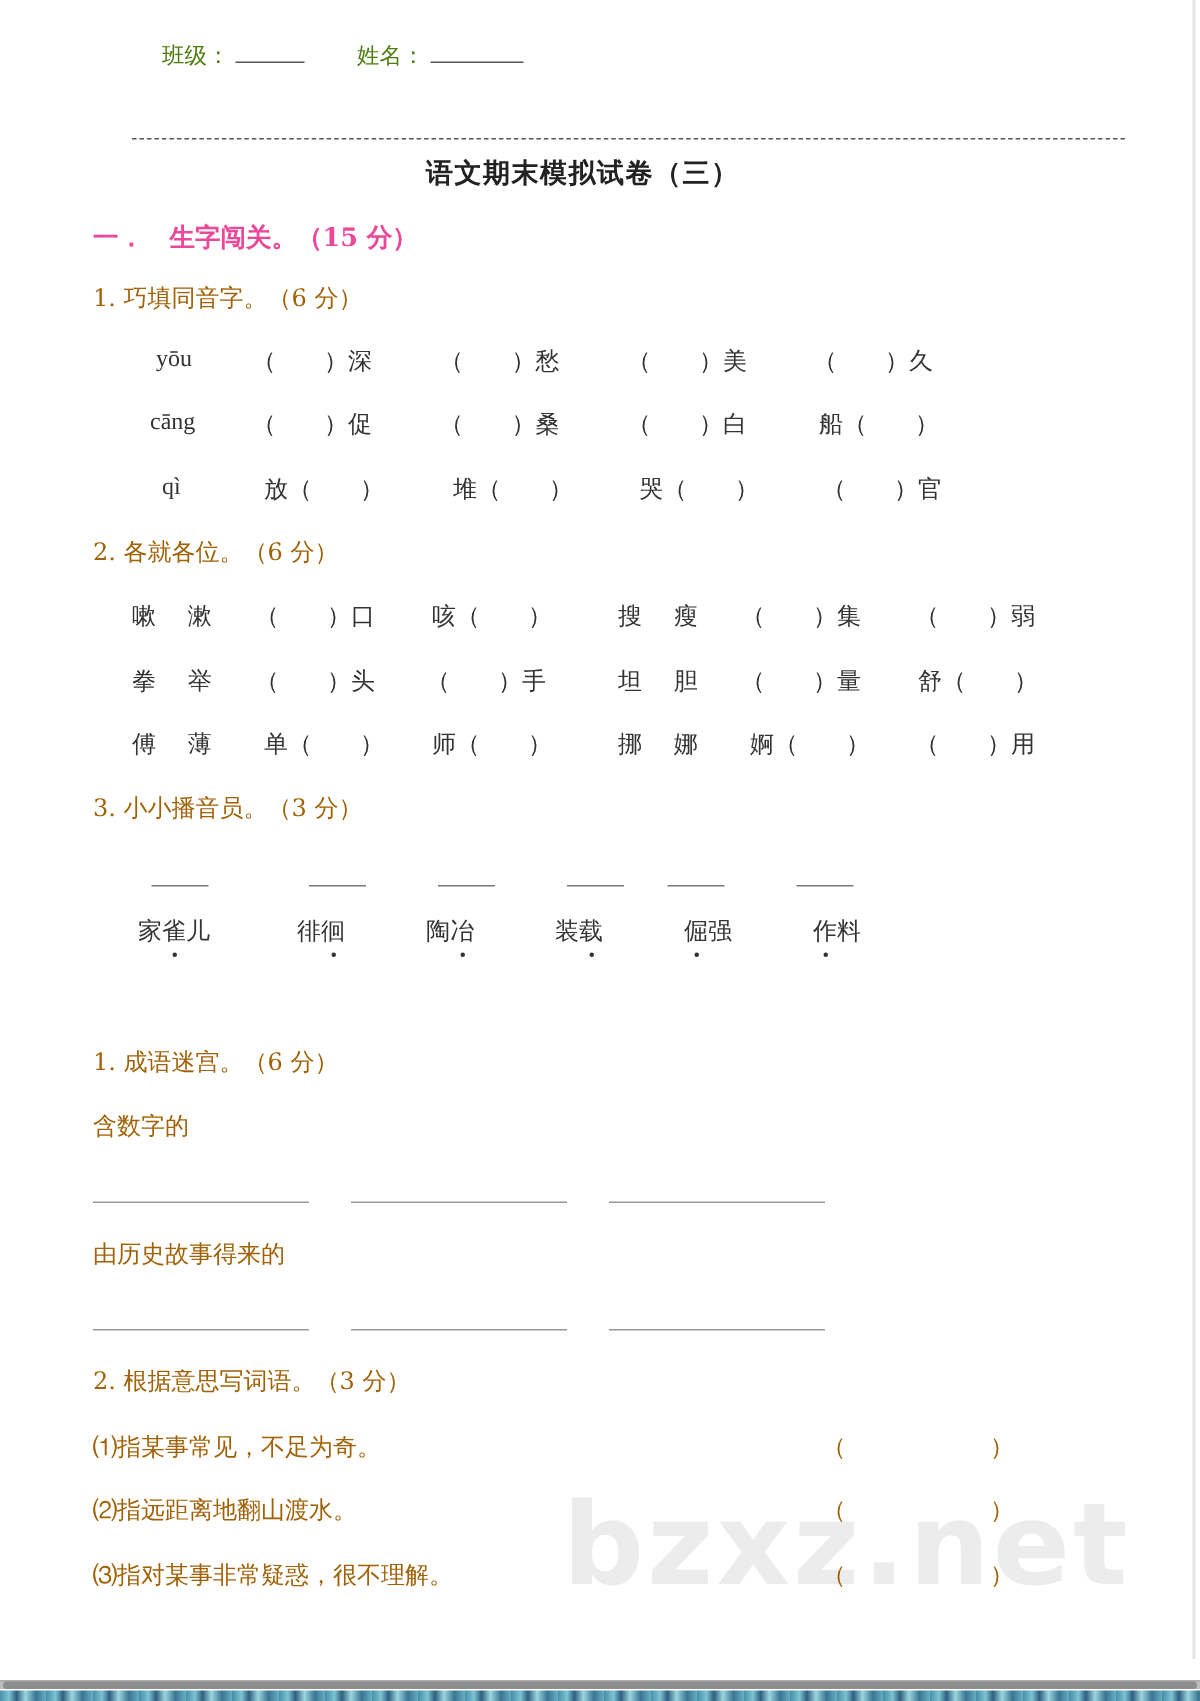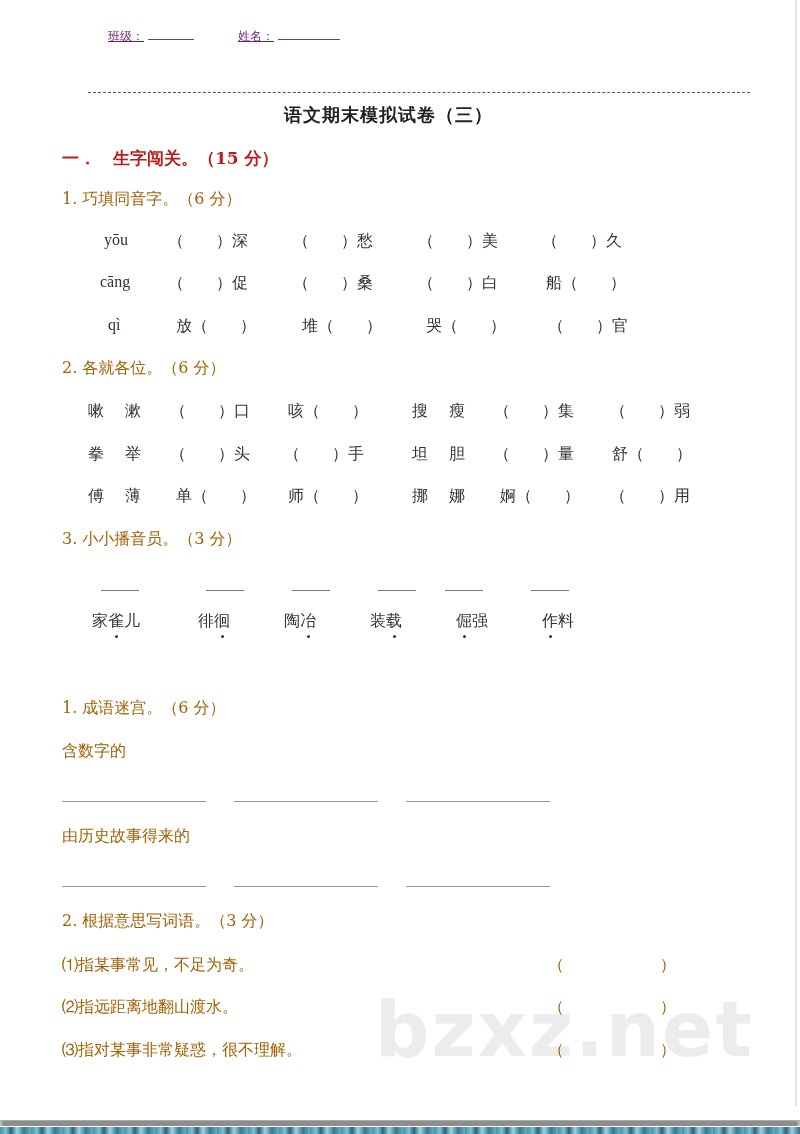--- a/index.html
+++ b/index.html
@@ -3,27 +3,27 @@
 <meta charset="utf-8">
 <style>
   * { margin: 0; padding: 0; box-sizing: border-box; }
   html, body { width: 800px; height: 1134px; overflow: hidden; background: #ffffff; }
   body { position: relative; font-family: "DejaVu Serif", "Liberation Serif", serif; color: #2b2b2b; }
 
   .page { position: absolute; left: 0; top: 0; width: 797px; height: 1106px; background: #fff; border-right: 2px solid #e4e4e4; }
 
   .abs { position: absolute; white-space: nowrap; }
 
-  .header-field { font-size: 12px; color: #701a75; text-decoration: underline; }
+  .header-field { font-size: 15px; color: #4d7c0f; }
   .header-field .blank { display: inline-block; border-bottom: 1px solid #555; vertical-align: baseline; margin-left: 4px; }
 
   .dash-line { position: absolute; left: 88px; top: 92px; width: 662px; height: 0; border-top: 1.5px dashed #555; }
 
   .title { font-size: 18px; font-weight: bold; color: #222; letter-spacing: 1px; }
-  .sec { font-size: 17px; font-weight: bold; color: #b91c1c; }
+  .sec { font-size: 17px; font-weight: bold; color: #ec4899; }
   .q { font-size: 16px; color: #a16207; }
   .row-text { font-size: 16px; color: #333; letter-spacing: 0px; }
 
   .pinyin { font-family: "Liberation Serif", serif; font-size: 17px; }
 
   .tok { position: absolute; top: 0; font-size: 16px; color: #333; }
 
   .line-blank { position: absolute; height: 0; border-top: 1.2px solid #777; }
   .long-blank { position: absolute; height: 0; border-top: 1.2px solid #999; }
 

